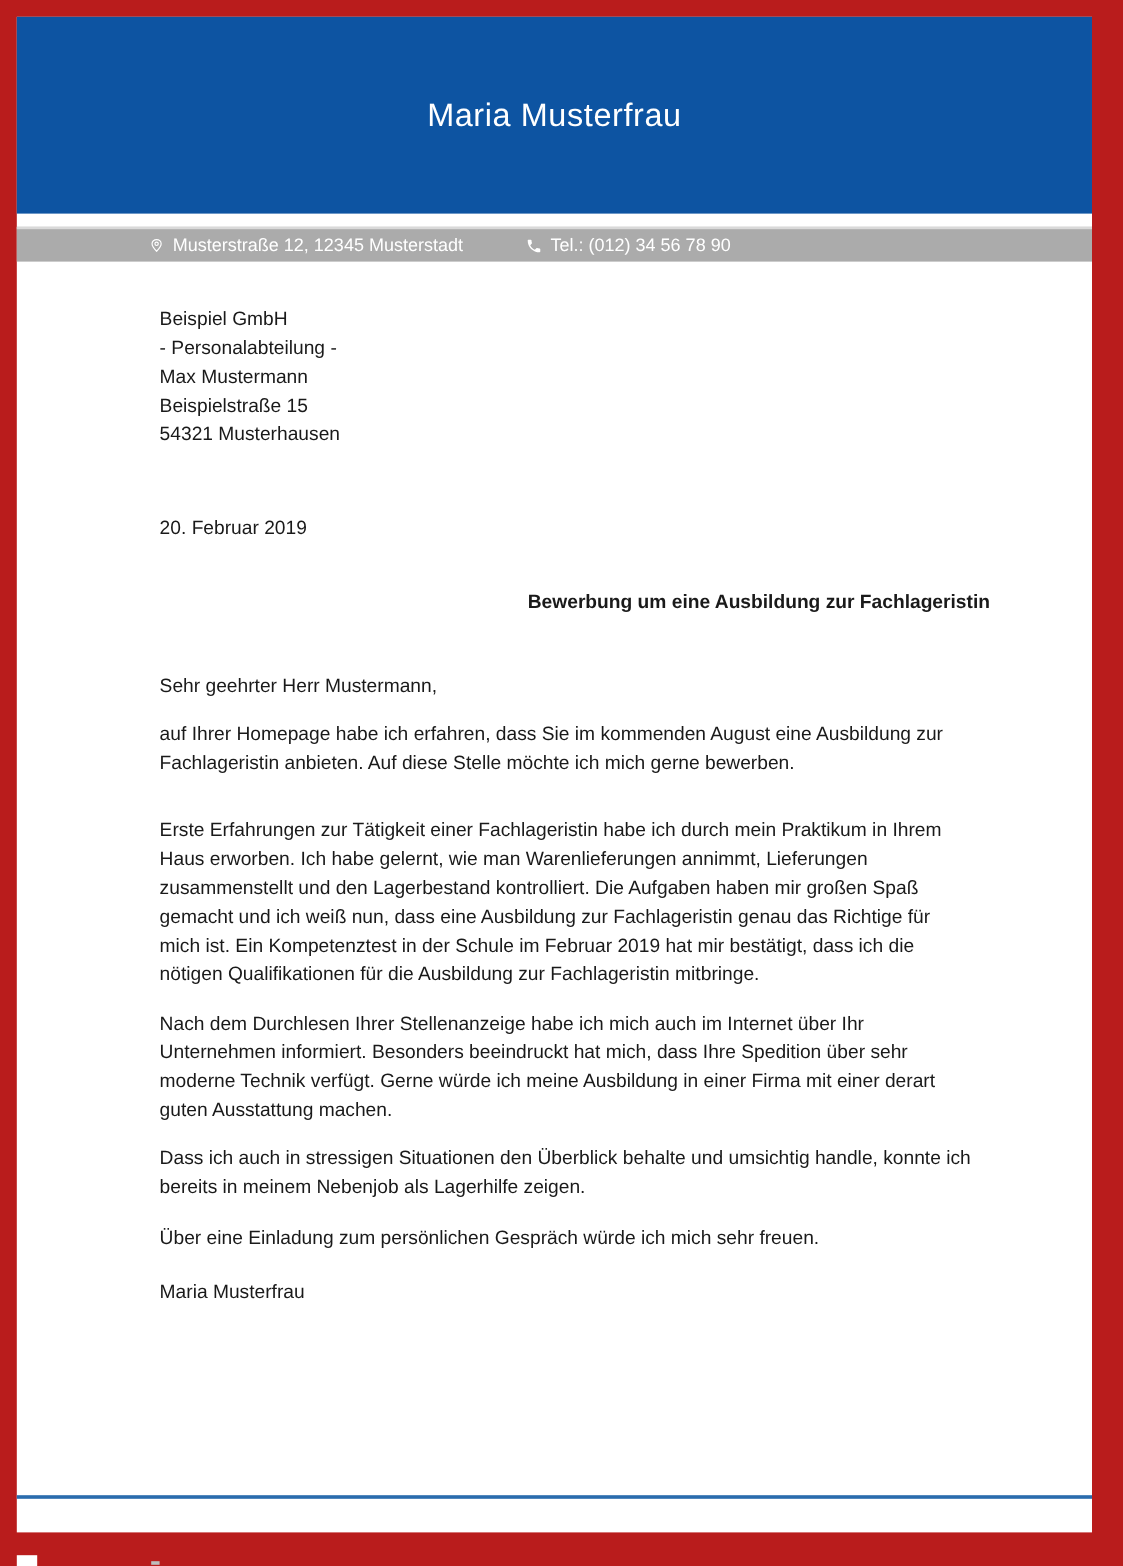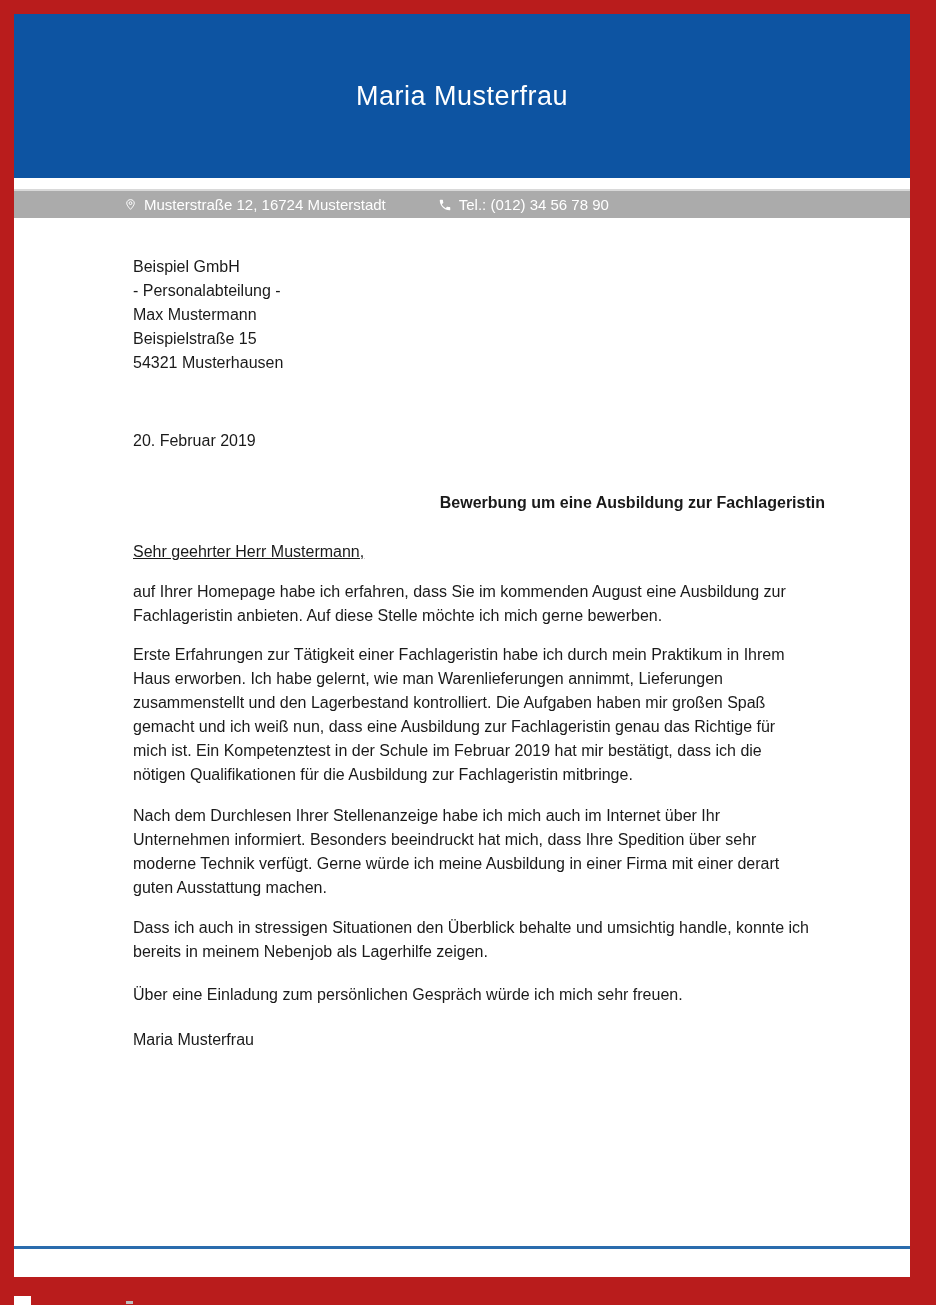--- a/index.html
+++ b/index.html
@@ -50,23 +50,23 @@
   .letter-body{
     padding:0 85px 0 119px;
     color:var(--text-color);
     font-size:16px;
     line-height:1.5;
   }
   .preline{white-space:pre-line;}
   .recipient{margin-top:37px;}
   .date-line{margin-top:54px;text-align:left;}
   .subject-line{margin-top:38px;font-weight:700;text-align:right;}
-  .salutation{margin-top:25px;text-decoration:underline;}
+  .salutation{margin-top:46px;}
   .para{margin-top:16px;}
-  .para.p2{margin-top:15px;}
+  .para.p2{margin-top:32px;}
   .para.p3{margin-top:17px;}
   .para.p5{margin-top:19px;}
   .closing{margin-top:29px;}
   .signature{margin-top:21px;}
   .bottom-rule{
     position:absolute;
     left:0;right:0;top:1232px;
     height:3px;
     background:var(--rule-blue);
   }
@@ -88,21 +88,21 @@
     </div>
 
     <div class="contact-bar">
       <div class="contact-item">
         <span class="icon">
           <svg width="13" height="17" viewBox="0 0 24 24" fill="none" stroke="#ffffff" stroke-width="1.8">
             <path d="M12 21s-7-7.1-7-11.5C5 5.9 8.1 3 12 3s7 2.9 7 6.5C19 13.9 12 21 12 21z"></path>
             <circle cx="12" cy="9.5" r="2.6"></circle>
           </svg>
         </span>
-        <span>Musterstraße 12, 16724 Musterstadt</span>
+        <span>Musterstraße 12, 12345 Musterstadt</span>
       </div>
       <div class="contact-item">
         <span class="icon">
           <svg width="14" height="14" viewBox="0 0 24 24">
             <path fill="#ffffff" d="M6.6 10.8c1.4 2.8 3.8 5.1 6.6 6.6l2.2-2.2c.3-.3.7-.4 1-.2 1.1.4 2.3.6 3.6.6.6 0 1 .4 1 1V20c0 .6-.4 1-1 1C10.6 21 3 13.4 3 4c0-.6.4-1 1-1h3.5c.6 0 1 .4 1 1 0 1.2.2 2.4.6 3.6.1.3 0 .7-.2 1l-2.3 2.2z"></path>
           </svg>
         </span>
         <span>Tel.: (012) 34 56 78 90</span>
       </div>
     </div>

